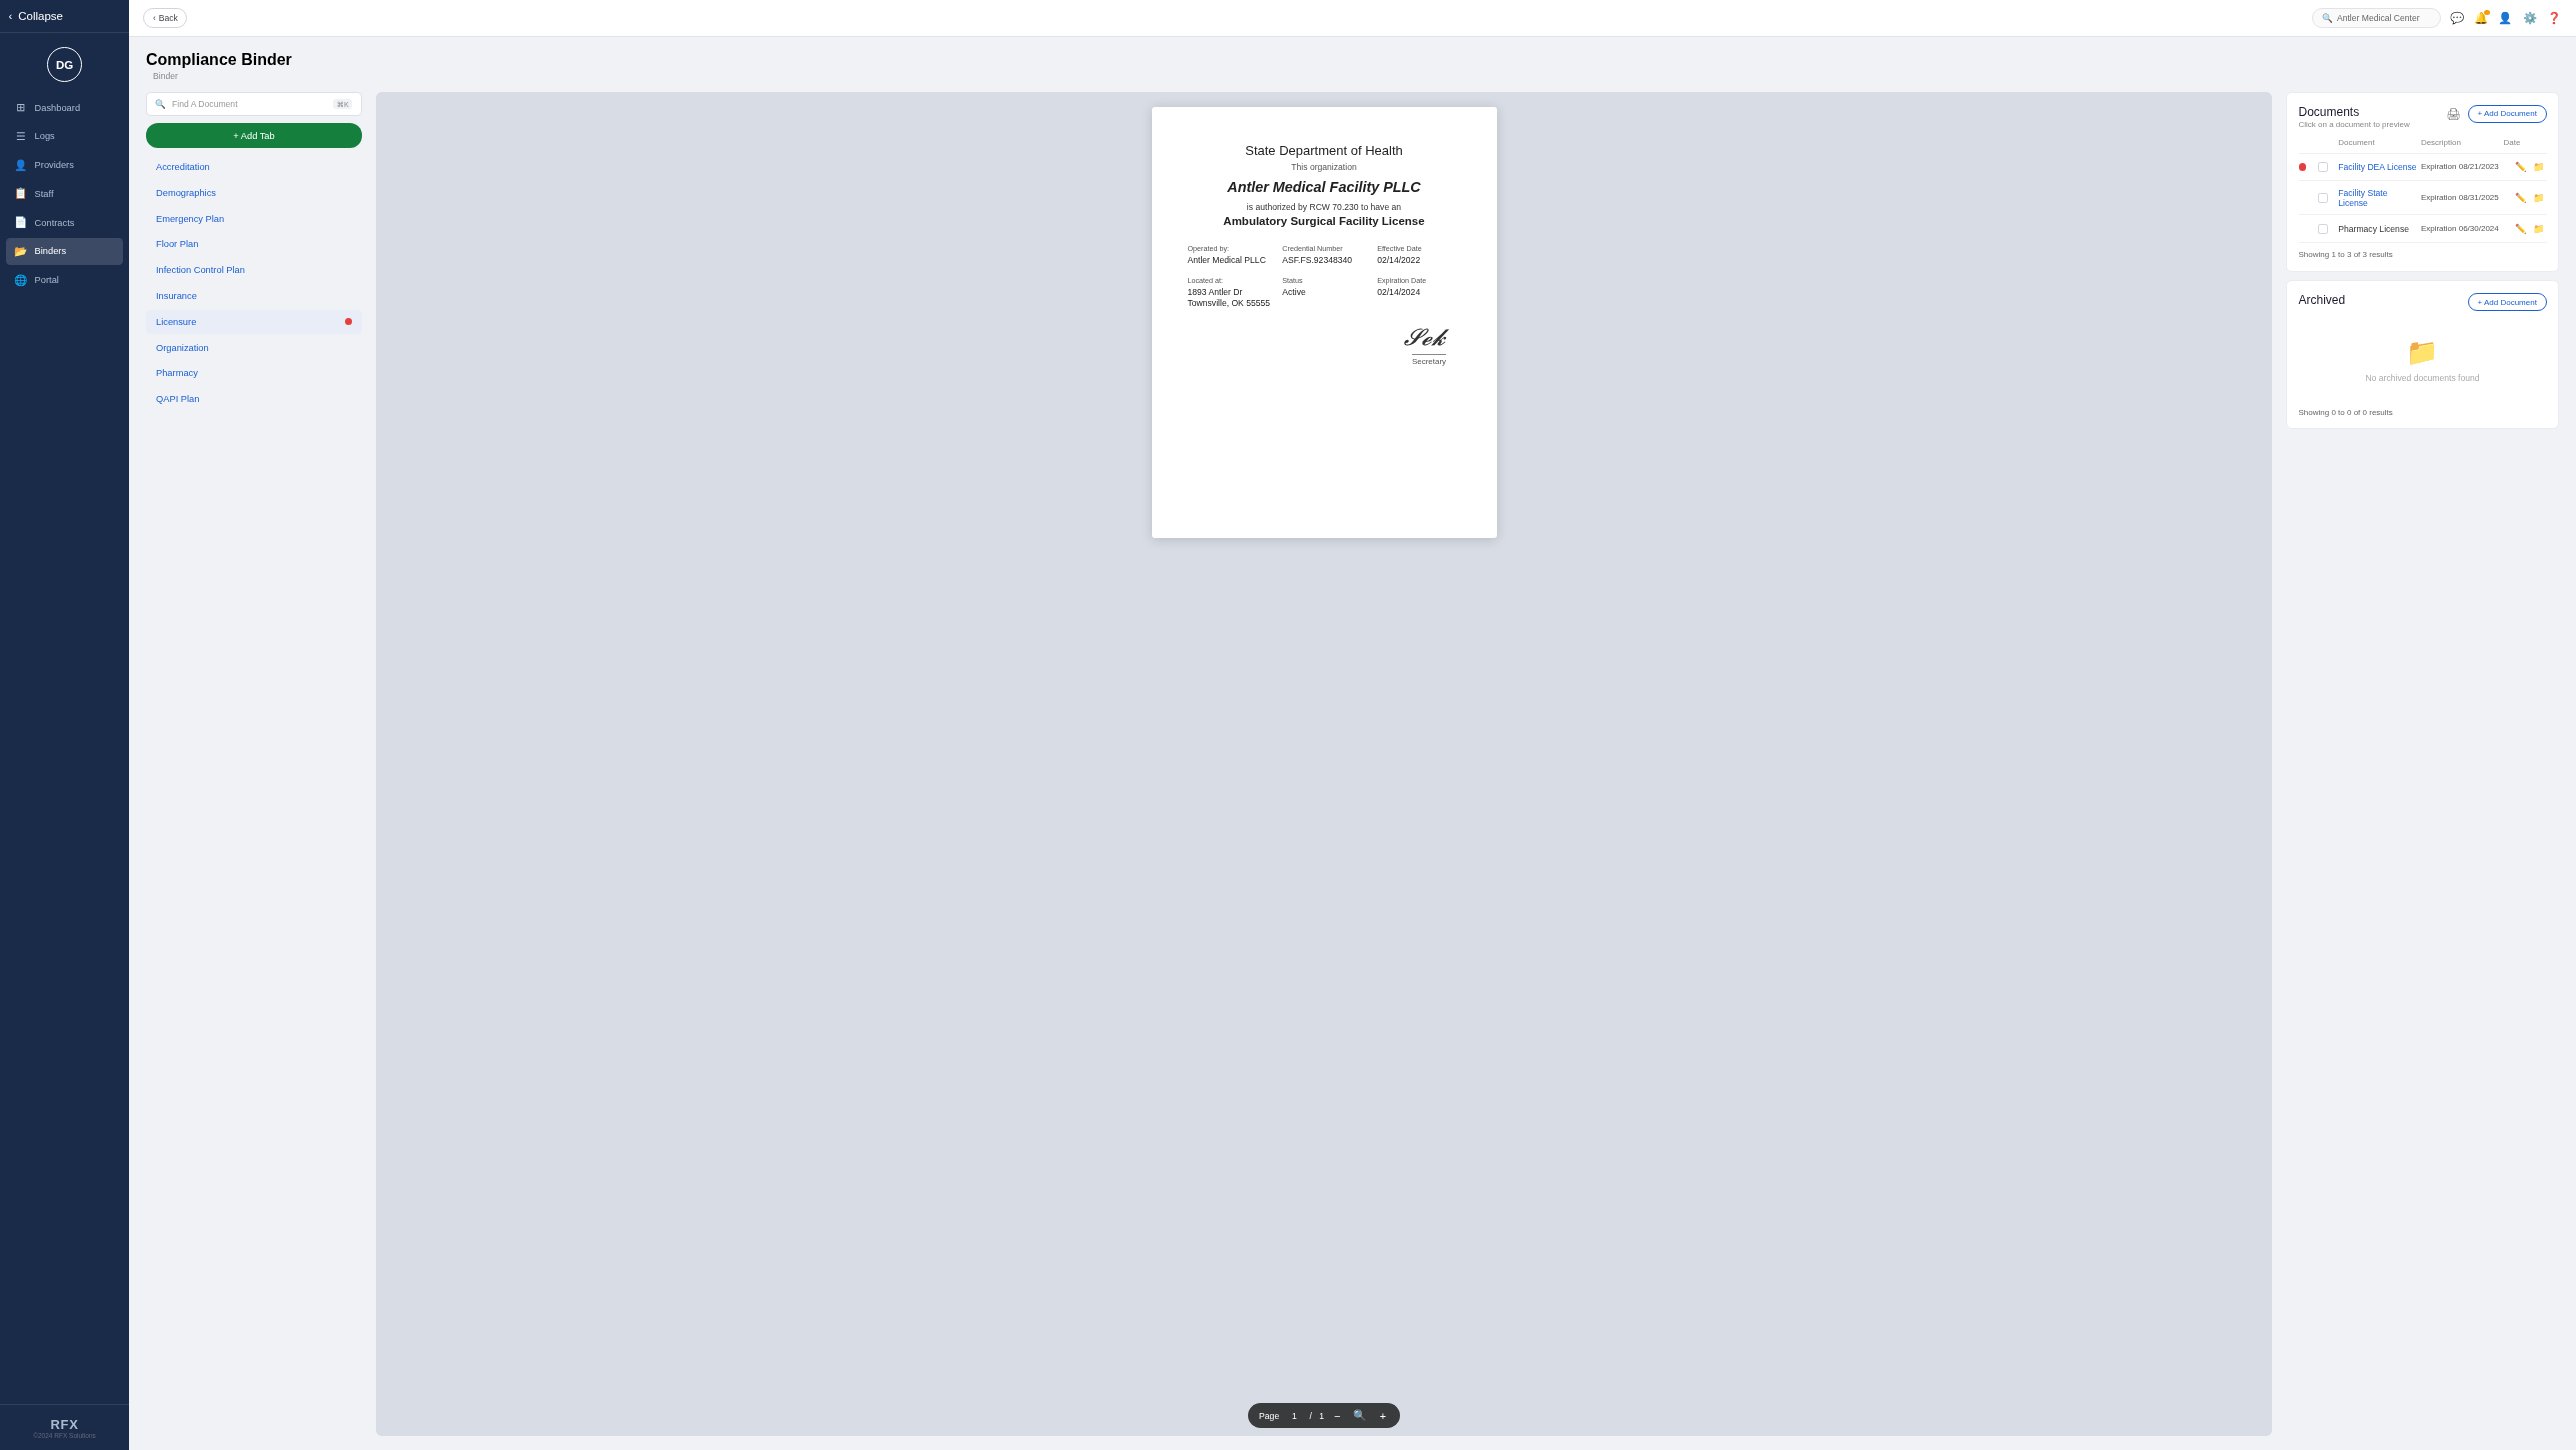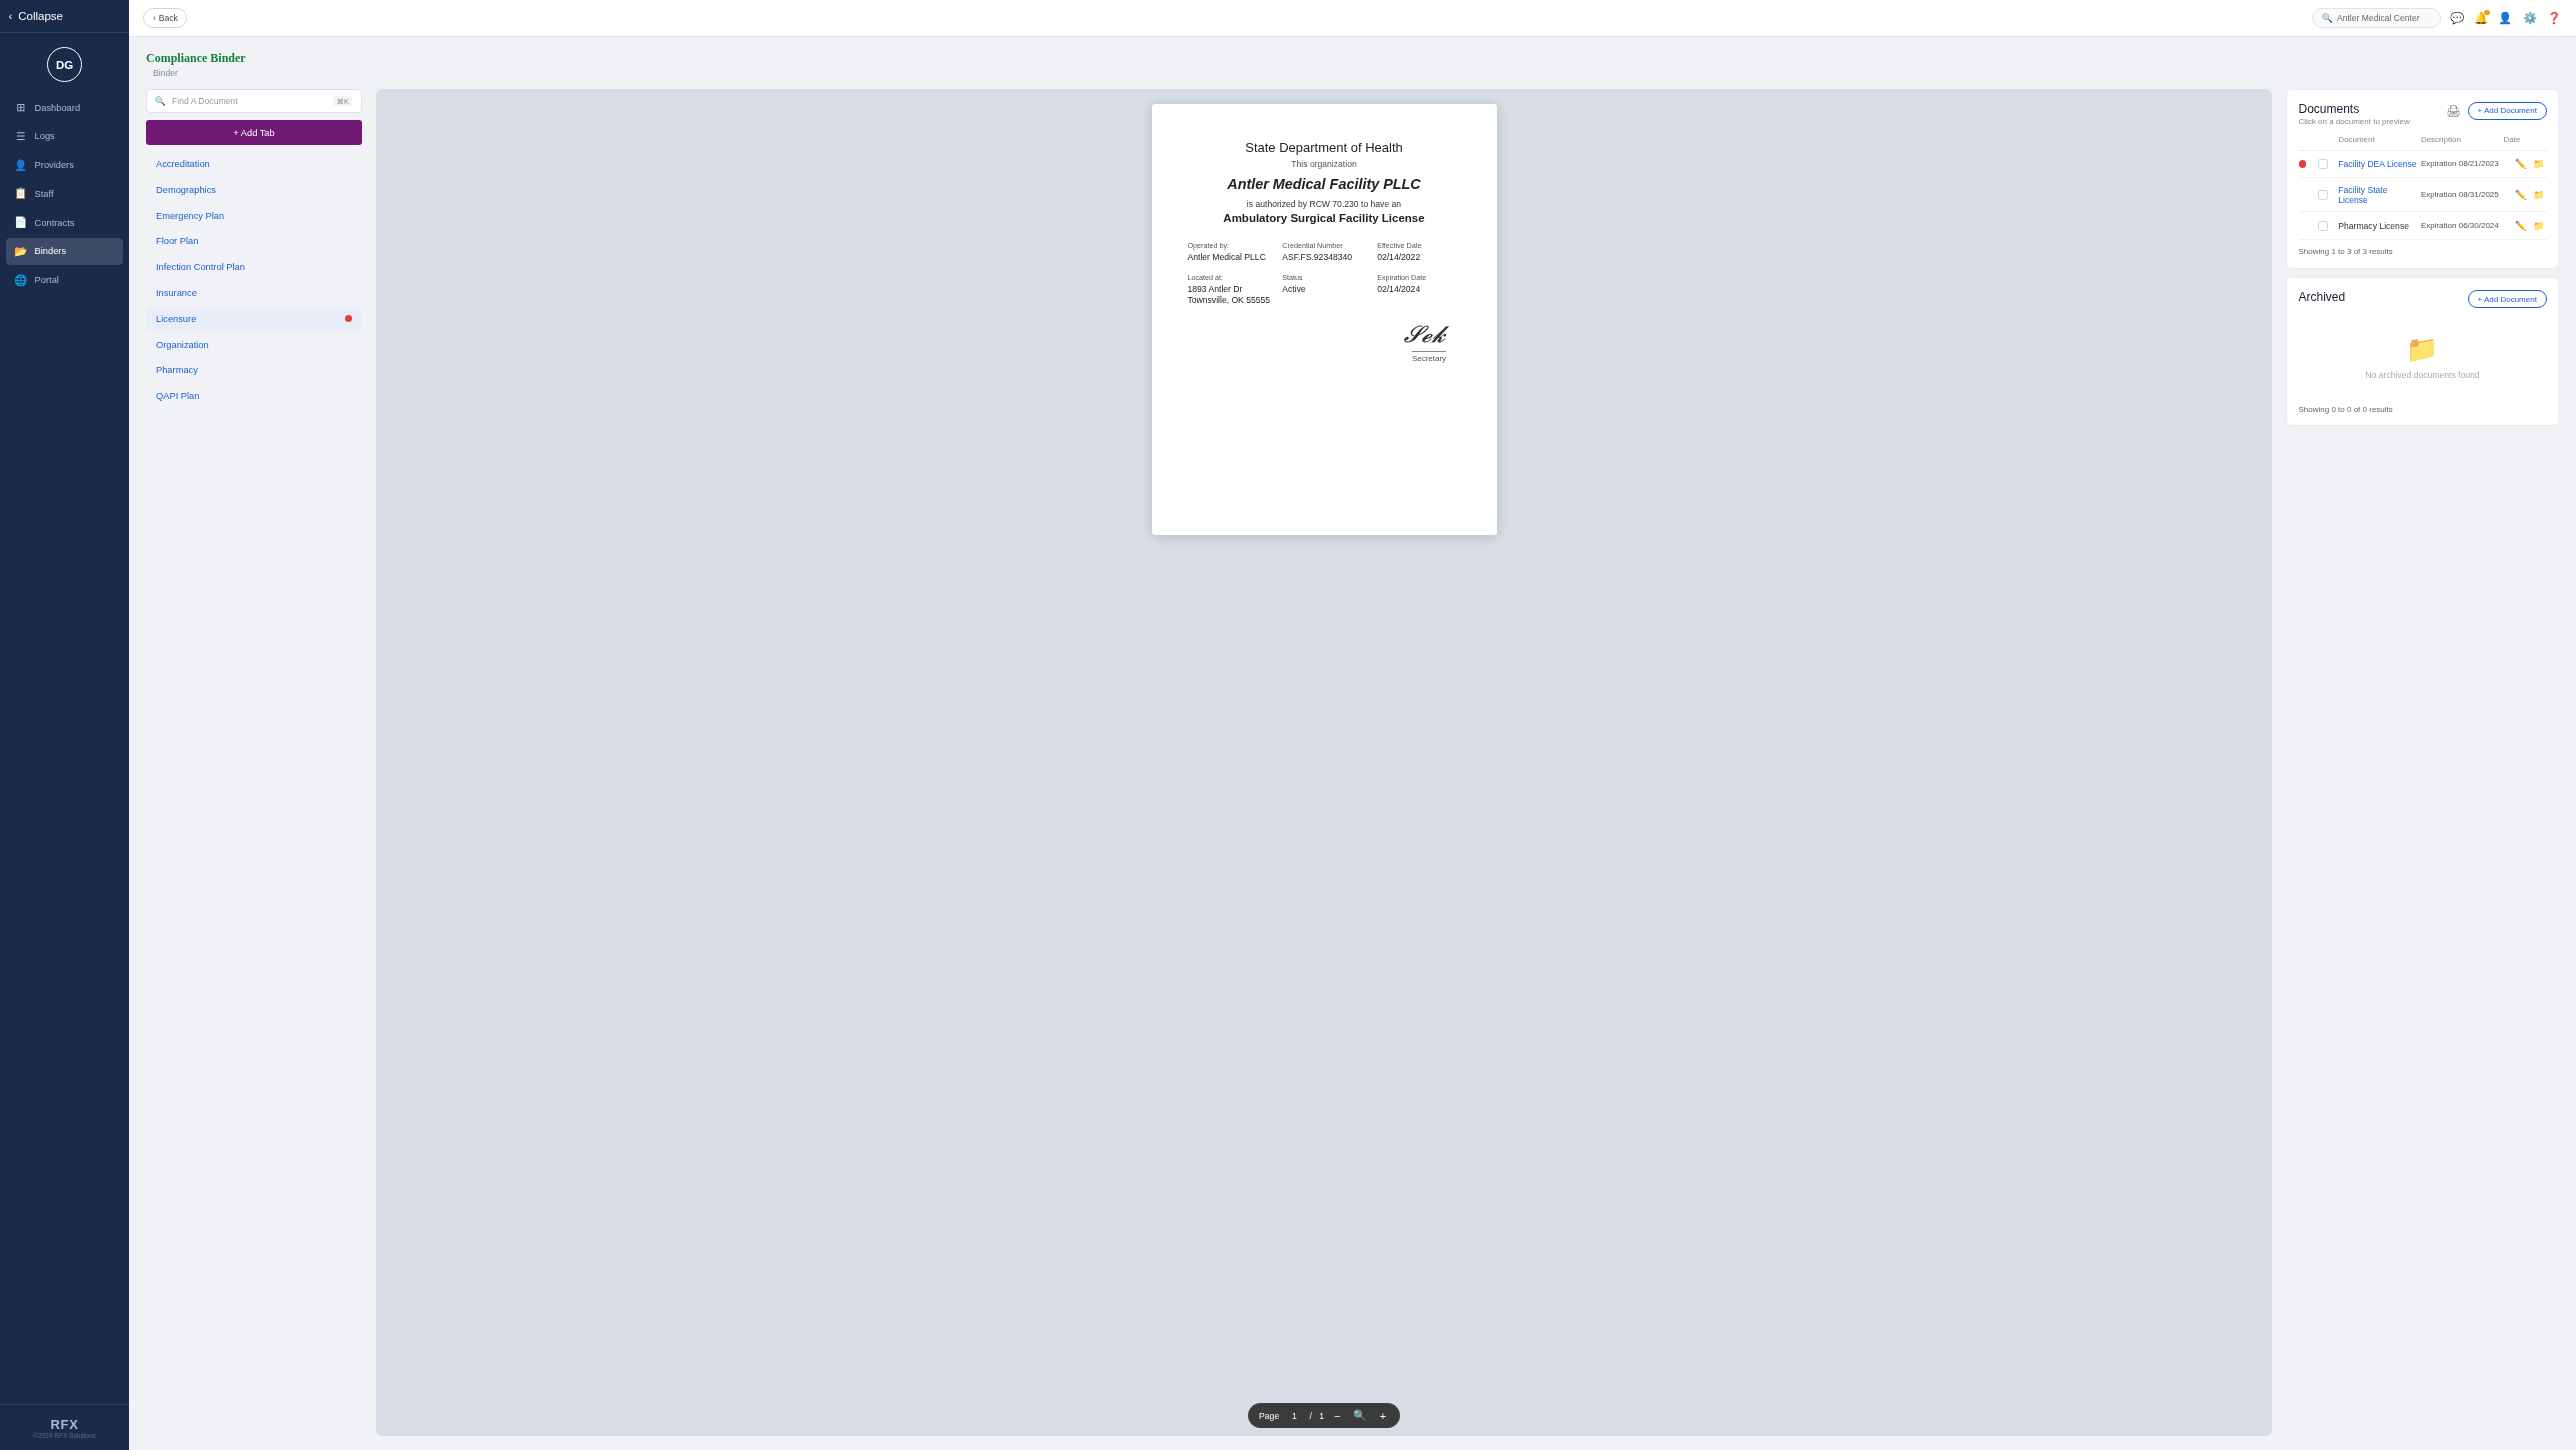--- a/index.html
+++ b/index.html
@@ -79,21 +79,21 @@
       position: absolute; top: -1.4px; right: -1.4px;
       width: 5.8px; height: 5.8px; background: #f59e0b;
       border-radius: 50%;
     }
 
     
     .content {
       flex: 1; display: flex; flex-direction: column; overflow: hidden;
       padding: 14.4px 17px;
     }
-    .page-title { font-size: 12px; font-weight: 700; color: #15803d; font-family: Liberation Serif, serif; }
+    .page-title { font-size: 16px; font-weight: 700; color: #000000; }
     .page-subtitle { font-size: 8.6px; color: #888; margin-top: 1.4px; padding-left: 7px; }
 
     .content-body {
       display: flex; gap: 14.4px; flex: 1; overflow: hidden; margin-top: 11.5px;
     }
 
     
     .left-panel {
       width: 216px; flex-shrink: 0;
       display: flex; flex-direction: column; gap: 7.2px;
@@ -102,21 +102,21 @@
       display: flex; align-items: center; gap: 5.8px;
       border: 0.7px solid #dce0e8; border-radius: 4.3px;
       padding: 5.8px 8.6px; background: #fff; font-size: 8.6px; color: #999;
     }
     .search-shortcut {
       margin-left: auto; background: #f0f2f5; border-radius: 2.9px;
       padding: 0.7px 3.6px; font-size: 7.2px; color: #888;
     }
     .add-tab-btn {
       display: flex; align-items: center; justify-content: center; gap: 4.3px;
-      background: #701a75; color: #fff; border-radius: 3px;
+      background: #15803d; color: #fff; border-radius: 12px;
       padding: 7.2px; font-size: 9.3px; font-weight: 500; cursor: pointer;
       border: none;
     }
     .tab-list { display: flex; flex-direction: column; gap: 1.4px; }
     .tab-item {
       padding: 7.2px 10px; border-radius: 4.3px; font-size: 9.3px;
       color: #1a5fd4; cursor: pointer; display: flex; align-items: center;
       justify-content: space-between;
     }
     .tab-item.active { background: #e8edf8; color: #1a5fd4; font-weight: 500; }

